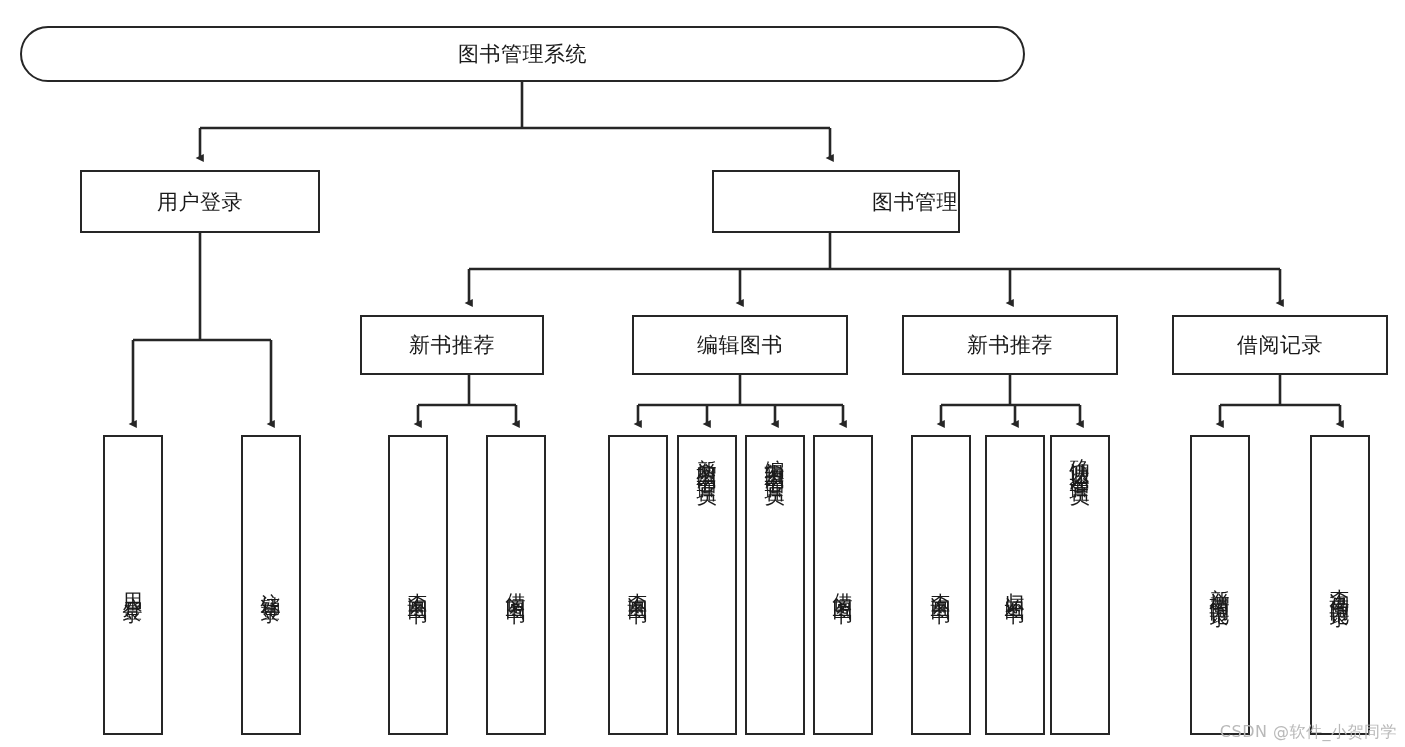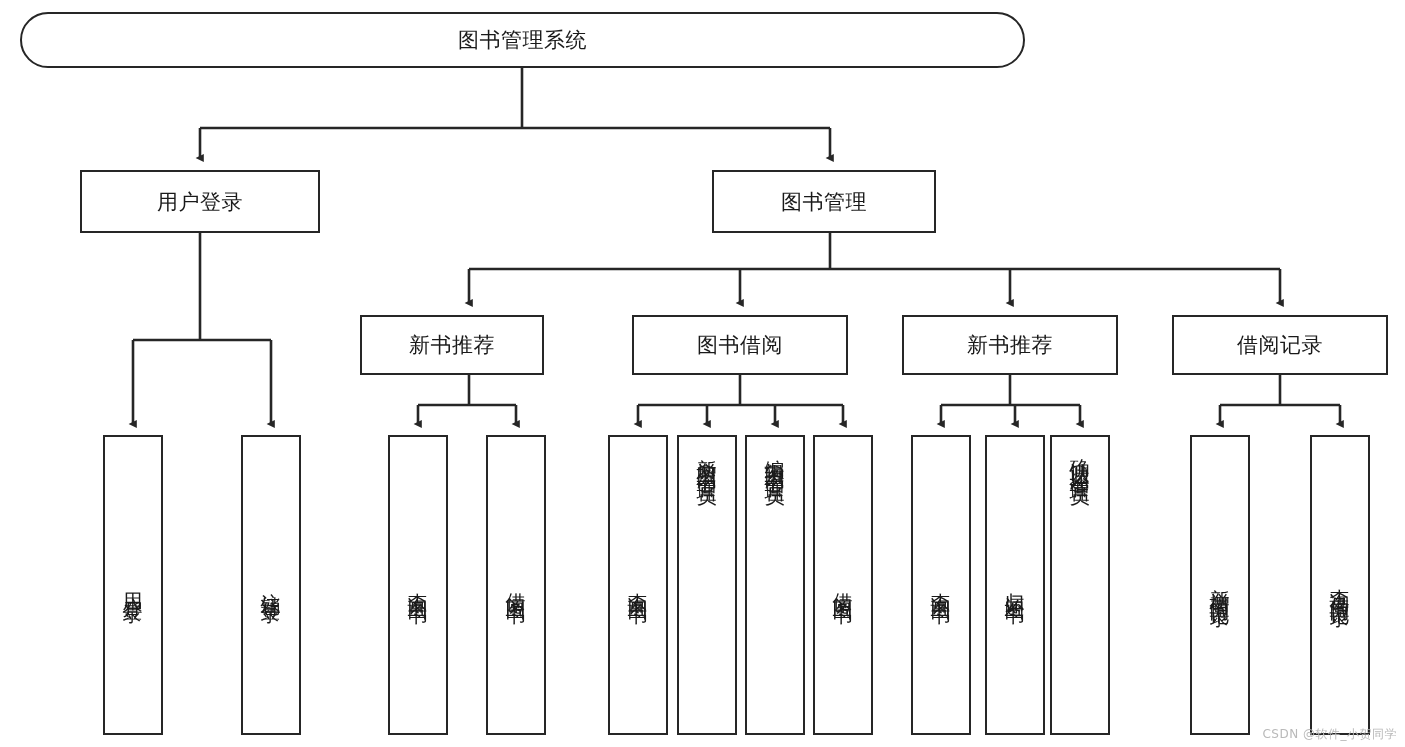--- a/index.html
+++ b/index.html
@@ -51,21 +51,21 @@
     justify-content: center;
     white-space: nowrap;
   }
   .node-box.vert.top-aligned {
     justify-content: flex-start;
   }
   .watermark {
     position: absolute;
     right: 8px;
     bottom: 4px;
-    font-size: 12px;
+    font-size: 16px;
     color: #b9b9b9;
     letter-spacing: 0.5px;
     white-space: nowrap;
     pointer-events: none;
   }
 </style>
 </head>
 <body>
 
 <div id="diagram-root">
@@ -114,36 +114,36 @@
       <path d="M1015,405 L1015,424" marker-end="url(#arrowhead)"></path>
       <path d="M1080,405 L1080,424" marker-end="url(#arrowhead)"></path>
 
       <path d="M1280,375 L1280,405"></path>
       <path d="M1220,405 L1340,405"></path>
       <path d="M1220,405 L1220,424" marker-end="url(#arrowhead)"></path>
       <path d="M1340,405 L1340,424" marker-end="url(#arrowhead)"></path>
     </g>
   </svg>
 
-  <div class="node-box horiz" style="left: 20px; top: 12px; width: 1005px; height: 56px; border-radius: 28px;">
+  <div class="node-box horiz" style="left: 20px; top: 26px; width: 1005px; height: 56px; border-radius: 28px;">
     <span>图书管理系统</span>
   </div>
 
   <div class="node-box horiz" style="left: 80px; top: 170px; width: 240px; height: 63px;">
     <span>用户登录</span>
   </div>
-  <div class="node-box horiz" style="left: 712px; top: 170px; width: 224px; height: 63px;">
+  <div class="node-box horiz" style="left: 712px; top: 170px; width: 248px; height: 63px; justify-content: flex-end;">
     <span>图书管理</span>
   </div>
 
   <div class="node-box horiz" style="left: 360px; top: 315px; width: 184px; height: 60px;">
     <span>新书推荐</span>
   </div>
   <div class="node-box horiz" style="left: 632px; top: 315px; width: 216px; height: 60px;">
-    <span>图书借阅</span>
+    <span>编辑图书</span>
   </div>
   <div class="node-box horiz" style="left: 902px; top: 315px; width: 216px; height: 60px;">
     <span>新书推荐</span>
   </div>
   <div class="node-box horiz" style="left: 1172px; top: 315px; width: 216px; height: 60px;">
     <span>借阅记录</span>
   </div>
 
   <div class="node-box vert" style="left: 103px; top: 435px; width: 60px; height: 300px;">
     <span>用户登录</span>

